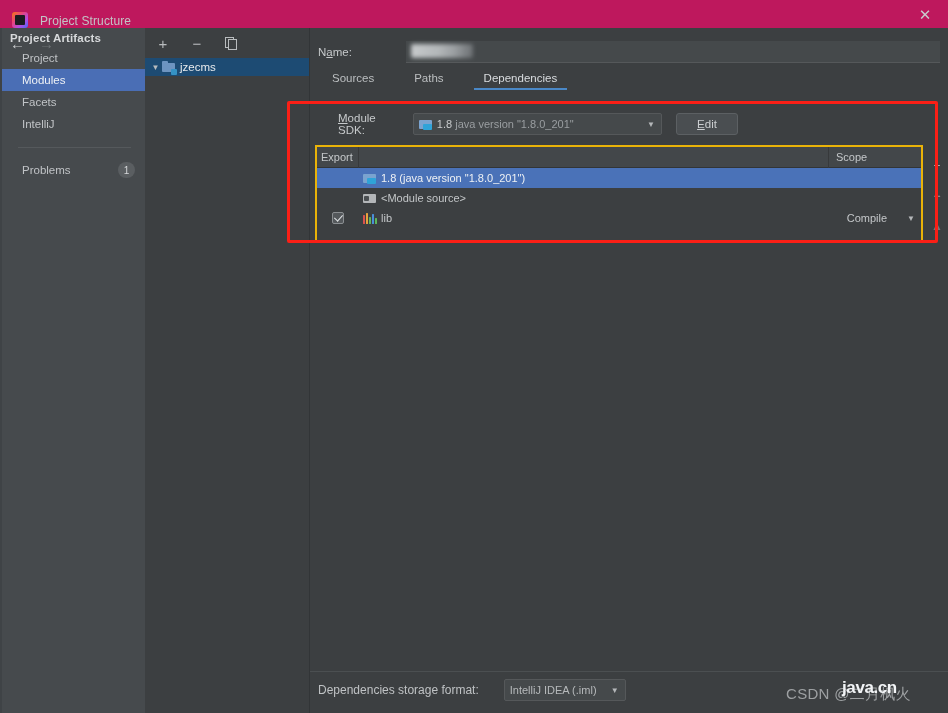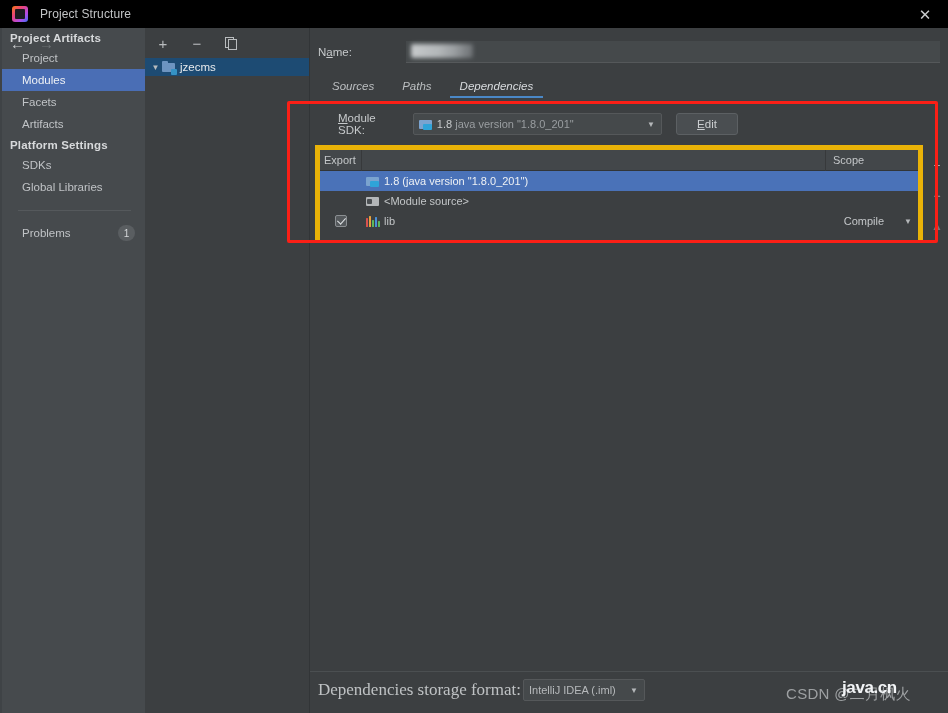--- a/index.html
+++ b/index.html
@@ -18,23 +18,23 @@
     width: 948px;
     height: 713px;
     background: #3c3f41;
   }
 
   
   .titlebar {
     position: absolute;
     left: 0; top: 0;
     width: 948px; height: 28px;
-    background: #000000;
-    display: flex;
-    align-items: center;
+    background: #be185d;
+    display: flex;
+    align-items: flex-end;
   }
   .app-icon {
     width: 16px; height: 16px;
     margin-left: 12px;
     border-radius: 3px;
     background: linear-gradient(135deg,#f97a12 0%, #e8437a 35%, #b04ce6 70%, #3d6ff5 100%);
     position: relative;
     flex: none;
   }
   .app-icon::after {
@@ -253,26 +253,25 @@
     left: 5px; top: 3px;
     width: 62px; height: 14px;
     background: linear-gradient(100deg,#cfd2d4 0%,#b9bdbf 45%,#9ea2a5 70%,#6a6e71 100%);
     filter: blur(2.2px);
     opacity: .95;
     border-radius: 2px;
   }
 
   .tabs {
     position: absolute;
-    left: 8px; top: 44px;
+    left: 8px; top: 36px;
     width: 622px; height: 26px;
     display: flex;
     align-items: flex-end;
-    gap: 0px;
-    font-style: italic;
+    gap: 12px;
   }
   .tab {
     padding: 0 14px 6px 14px;
     font-size: 11.5px;
     color: #bcbfc1;
     cursor: pointer;
     position: relative;
   }
   .tab.active { color: #d9dcdf; }
   .tab.active::after {
@@ -334,21 +333,21 @@
     cursor: pointer;
   }
   .btn u { text-decoration: underline; }
 
   
   .dep-table {
     position: absolute;
     left: 5px; top: 117px;
     width: 608px; height: 102px;
     background: #3c3f41;
-    border: 5px solid #eab308;
+    border: 2px solid #eab308;
   }
   .dep-head {
     height: 21px;
     display: flex;
     background: #43474a;
     border-bottom: 1px solid #323537;
     align-items: center;
     font-size: 11px;
     color: #c4c7c9;
   }
@@ -500,24 +499,23 @@
     background: #4b4f51;
   }
   .bottom-row {
     position: absolute;
     left: 318px; top: 679px;
     height: 22px;
     display: flex;
     align-items: center;
   }
   .bottom-label {
-    font-size: 17px;
+    font-size: 12px;
     color: #bfc2c4;
-    margin-right: 2px;
-    font-family: Liberation Serif, serif;
+    margin-right: 25px;
   }
   .combo-store { width: 122px; }
   .combo-store .combo-text { color: #b6b9bb; }
 
   
   .watermark {
     position: absolute;
     left: 786px; top: 678px;
     width: 162px; height: 30px;
     z-index: 70;
@@ -573,33 +571,24 @@
       <div class="nav-item">
         <span>Project</span>
       </div>
       <div class="nav-item selected">
         <span>Modules</span>
       </div>
       <div class="nav-item">
         <span>Facets</span>
       </div>
       <div class="nav-item">
-        <span>Artifacts</span>
-      </div>
-    </div>
-
-    <div>
-      <div class="nav-group-title">Platform Settings</div>
-      <div class="nav-item">
-        <span>SDKs</span>
-      </div>
-      <div class="nav-item">
-        <span>Global Libraries</span>
-      </div>
-    </div>
+        <span>IntelliJ</span>
+      </div>
+    </div>
+
 
     <div class="nav-sep"></div>
 
     <div class="nav-item problems">
       <span>Problems</span>
       <span class="badge">1</span>
     </div>
   </div>
 
   <div class="tree-panel">

